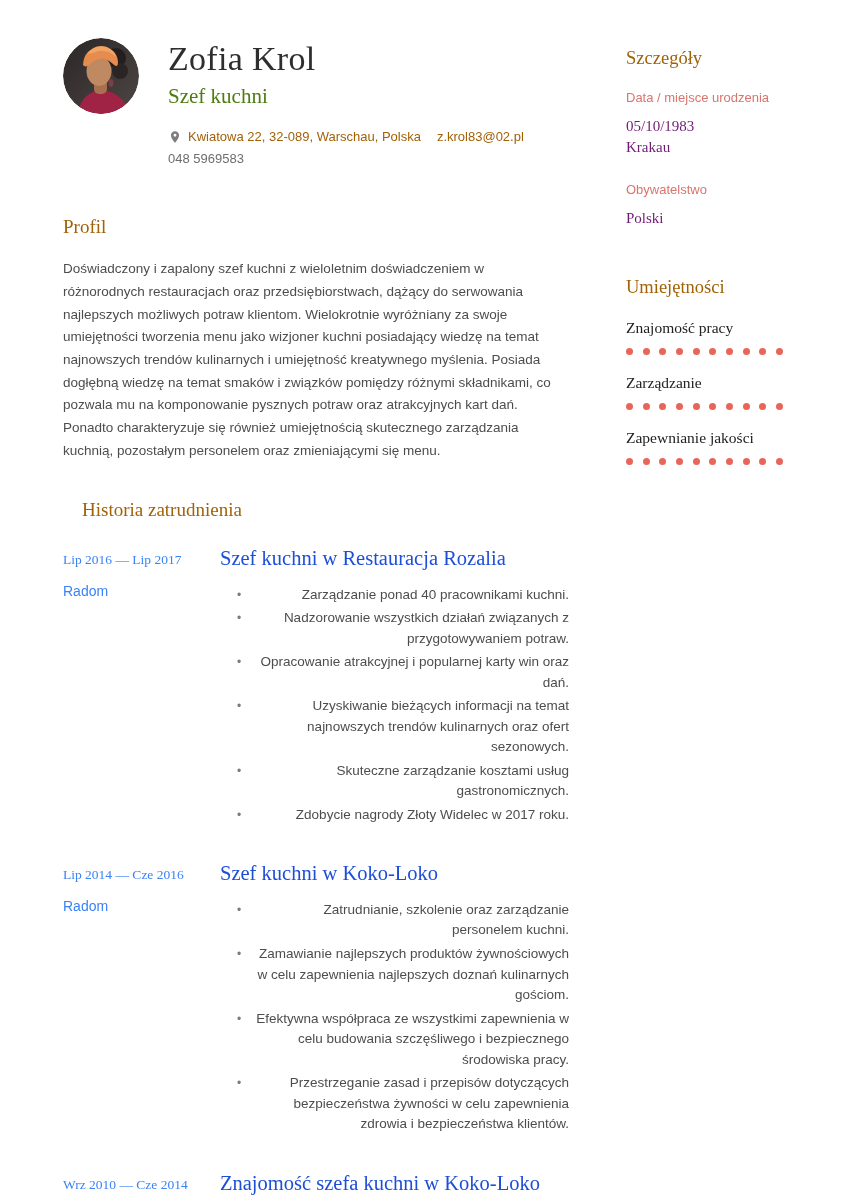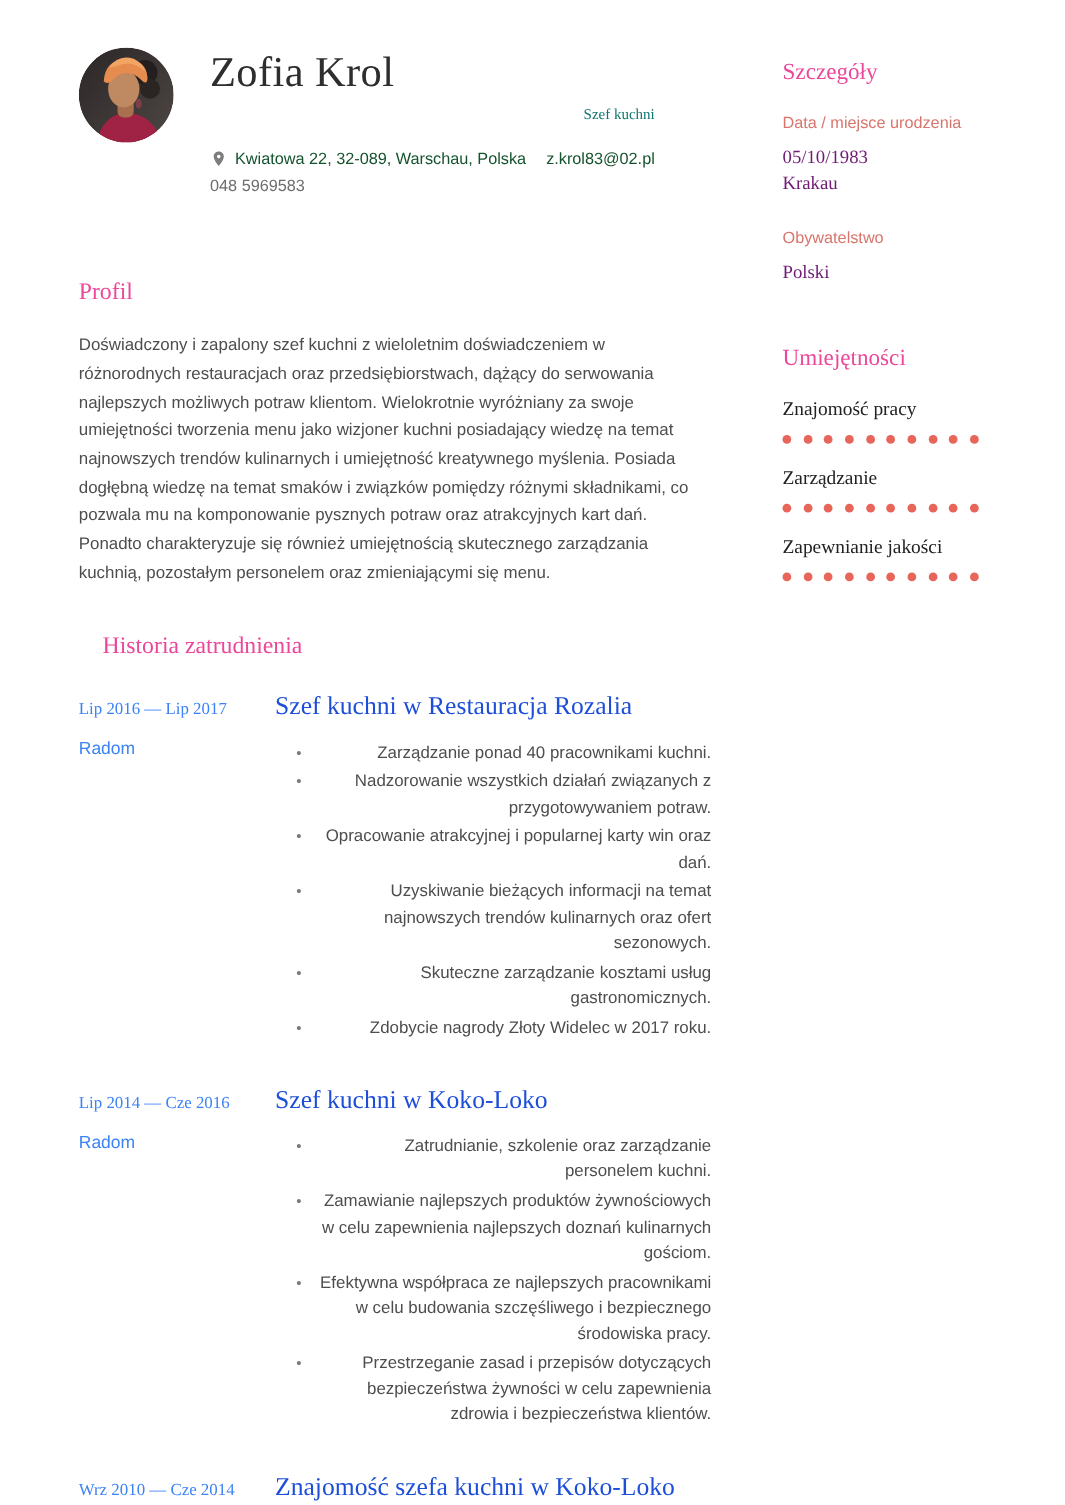--- a/index.html
+++ b/index.html
@@ -7,39 +7,39 @@
   body {
     width:852px; height:1204px; background:#ffffff;
     font-family:"Liberation Sans", sans-serif;
     -webkit-font-smoothing:antialiased;
   }
   .page { display:flex; gap:57px; padding:38px 52px 40px 63px; }
   .main { width:506px; flex:none; }
   .aside { width:157px; flex:none; padding-top:9px; }
 
   
-  .header { display:flex; gap:29px; margin-bottom:67px; }
+  .header { display:flex; gap:29px; margin-bottom:50px; }
   .avatar { width:76px; height:76px; flex:none; border-radius:50%; overflow:hidden; }
   .head-text { padding-top:2px; }
   .person-name {
     font-family:"Liberation Serif", serif; font-weight:400;
     font-size:34px; color:#2e2e2e; margin:0 0 7px; line-height:1.1; letter-spacing:0.3px;
   }
   .person-role {
-    font-family:"Liberation Serif", serif; font-size:12px; color:#0f766e; margin:0 0 20px;text-align:right;
-  }
-  .contact-line { display:flex; align-items:center; font-size:13px; color:#14532d; }
+    font-family:"Liberation Serif", serif; font-size:21px; color:#4d7c0f; margin:0 0 20px;
+  }
+  .contact-line { display:flex; align-items:center; font-size:13px; color:#a16207; }
   .pin-icon { width:14px; height:14px; margin-right:6px; flex:none; }
   .email { margin-left:16px; }
   .phone { font-size:13px; color:#6e6e6e; margin-top:7px; }
 
   
   .section-heading {
     font-family:"Liberation Serif", serif; font-weight:400;
-    font-size:19px; color:#ec4899; margin:0 0 19px; line-height:1.2;
+    font-size:19px; color:#a16207; margin:0 0 19px; line-height:1.2;
   }
 
   
   .profile-text { font-size:13.5px; line-height:1.68; color:#4d4d4d; margin:0; }
 
   
   .employment { margin-top:37px; }
   .employment .section-heading { margin-bottom:24px;margin-left:19px; }
   .job { display:grid; grid-template-columns:157px 1fr; margin-bottom:33px; }
   .job-dates { font-family:"Liberation Serif", serif; font-size:13.5px; color:#3b82f6; padding-top:6px; }
@@ -143,21 +143,21 @@
   <div class="job">
     <div>
       <div class="job-dates">Lip 2014 — Cze 2016</div>
       <div class="job-location">Radom</div>
     </div>
     <div>
       <h3 class="job-title">Szef kuchni w Koko-Loko</h3>
       <ul class="duties">
                 <li>Zatrudnianie, szkolenie oraz zarządzanie personelem kuchni.</li>
                 <li>Zamawianie najlepszych produktów żywnościowych w celu zapewnienia najlepszych doznań kulinarnych gościom.</li>
-                <li>Efektywna współpraca ze najlepszych pracownikami w celu budowania szczęśliwego i bezpiecznego środowiska pracy.</li>
+                <li>Efektywna współpraca ze wszystkimi zapewnienia w celu budowania szczęśliwego i bezpiecznego środowiska pracy.</li>
                 <li>Przestrzeganie zasad i przepisów dotyczących bezpieczeństwa żywności w celu zapewnienia zdrowia i bezpieczeństwa klientów.</li>
               </ul>
     </div>
   </div>
 
   <div class="job">
     <div>
       <div class="job-dates">Wrz 2010 — Cze 2014</div>
 
     </div>

